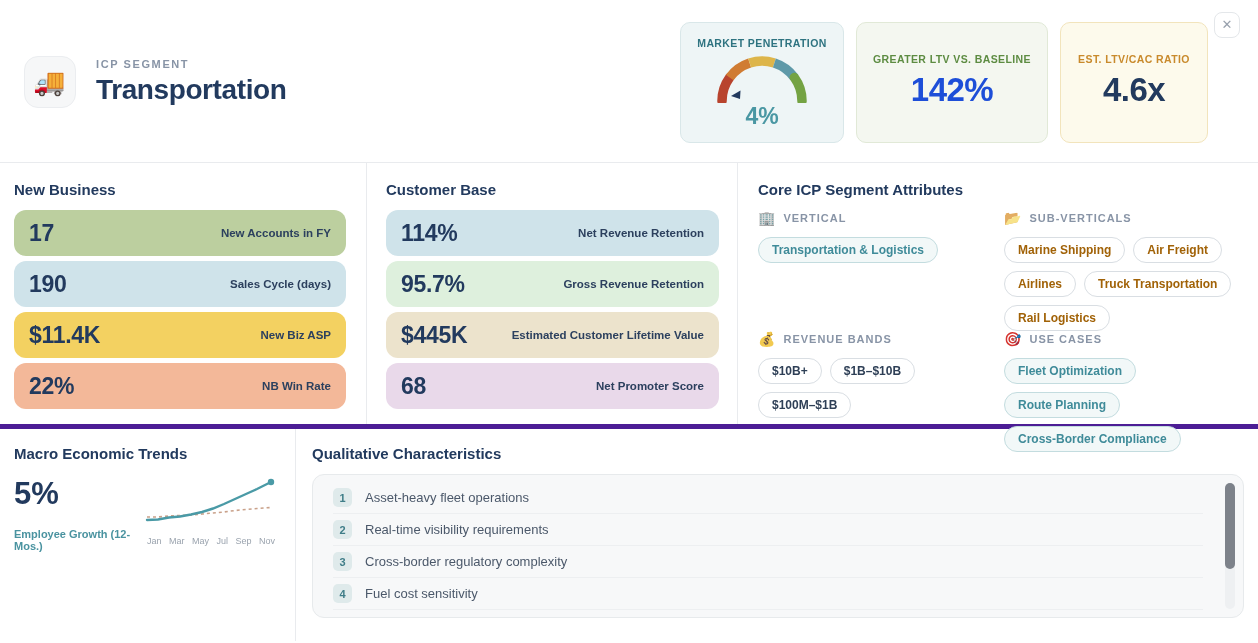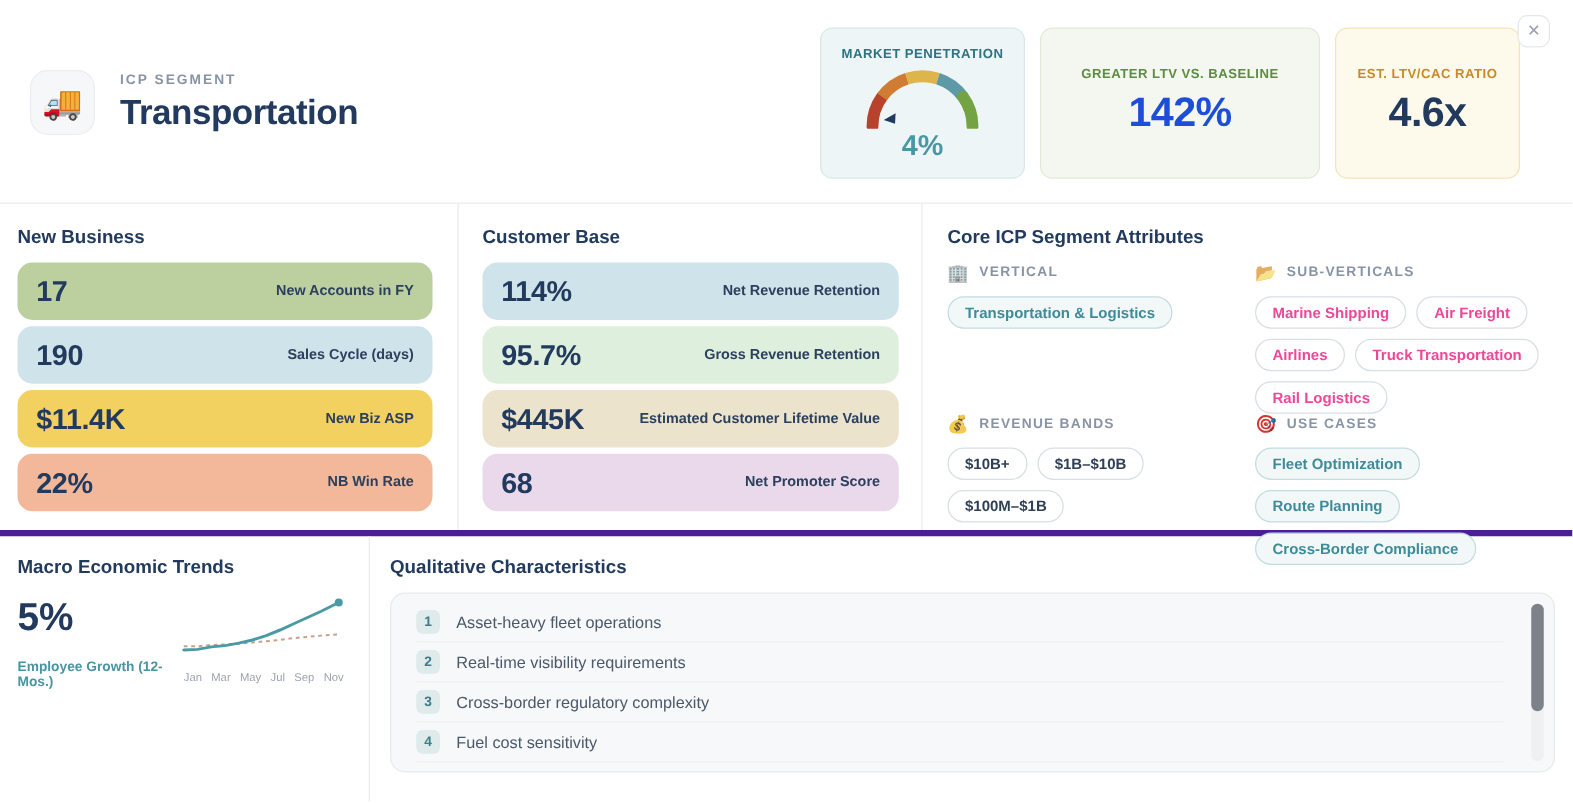--- a/index.html
+++ b/index.html
@@ -7,27 +7,27 @@
     font-family:"Liberation Sans", sans-serif; color:#223a5e; }
 
   
   .header { position:relative; height:163px; border-bottom:1px solid #e9ebee; }
   .identity { position:absolute; left:24px; top:56px; display:flex; align-items:center; gap:20px; }
   .avatar { width:52px; height:52px; border-radius:14px; background:#f6f7f8; border:1px solid #ebedf0;
     display:flex; align-items:center; justify-content:center; font-size:26px; }
   .eyebrow { font-size:11px; font-weight:700; letter-spacing:1.6px; color:#8894a6; margin-bottom:4px; }
   .page-title { font-size:28px; font-weight:800; letter-spacing:-0.4px; color:#223a5e; }
 
-  .kpis { position:absolute; left:656px; top:22px; display:flex; gap:12px; }
+  .kpis { position:absolute; left:680px; top:22px; display:flex; gap:12px; }
   .kpi-card { height:121px; border-radius:10px; padding-top:14px; text-align:center; }
   .kpi-title { font-size:10.5px; font-weight:800; letter-spacing:0.4px; }
   .kpi-value { font-size:33px; font-weight:800; letter-spacing:-0.5px; margin-top:16px; }
   .card-pen  { width:164px; background:#eef5f6; border:1px solid #d9e7e9; }
   .card-pen .kpi-title { color:#2e7380; }
-  .card-ltv  { width:224px; background:#f4f7f0; border:1px solid #e1e9d7; padding-top:30px; }
+  .card-ltv  { width:192px; background:#f4f7f0; border:1px solid #e1e9d7; padding-top:30px; }
   .card-ltv .kpi-title { color:#5d8c42; }
   .card-ltv .kpi-value { color:#1d4ed8; margin-top:6px; }
   .card-cac  { width:148px; background:#fdfaec; border:1px solid #f2e4bc; padding-top:30px; }
   .card-cac .kpi-title { color:#c98a2c; }
   .card-cac .kpi-value { color:#223a5e; margin-top:6px; }
   .gauge-wrap { margin:2px auto 0; width:100px; height:52px; }
   .gauge-value { font-size:23px; font-weight:800; color:#4a97a3; margin-top:0px; }
 
   .close-btn { position:absolute; right:18px; top:12px; width:26px; height:26px; border-radius:8px;
     background:#fff; border:1px solid #e4e7ea; color:#98a1ad; font-size:13px; line-height:24px;
@@ -47,21 +47,21 @@
   .stat-label { font-size:11.5px; font-weight:700; color:#2c405e; }
 
   .attr-grid { display:grid; grid-template-columns:246px 1fr; }
   .attr-group { min-height:116px; }
   .group-label { display:flex; align-items:center; gap:8px; }
   .group-label .g-icon { font-size:14px; filter:saturate(0.75); }
   .group-label .g-text { font-size:11px; font-weight:800; letter-spacing:1px; color:#8894a6; }
   .chips { display:flex; flex-wrap:wrap; gap:8px; margin-top:11px; max-width:250px; }
   .chip { font-size:12px; font-weight:600; padding:5px 13px; border-radius:15px; white-space:nowrap; }
   .chip-teal    { color:#3f8b99; background:#f2f8f8; border:1px solid #c3dcdf; }
-  .chip-neutral { color:#ec4899; background:#ffffff; border:1px solid #d9dee3; }
+  .chip-neutral { color:#a16207; background:#ffffff; border:1px solid #d9dee3; }
   .chip-money   { color:#2e3f56; background:#ffffff; border:1px solid #d9dee3; font-weight:700; }
 
   
   .bottom { display:flex; height:212px; }
   .col-macro { width:296px; border-right:1px solid #e9ebee; padding:16px 16px 0 14px; }
   .col-qual  { flex:1; padding:16px 14px 0 16px; }
   .macro-body { display:flex; margin-top:14px; gap:8px; }
   .macro-value { font-size:31px; font-weight:800; color:#223a5e; }
   .macro-caption { font-size:11px; font-weight:600; color:#4a93a0; margin-top:16px; }
   .spark { width:140px; }

